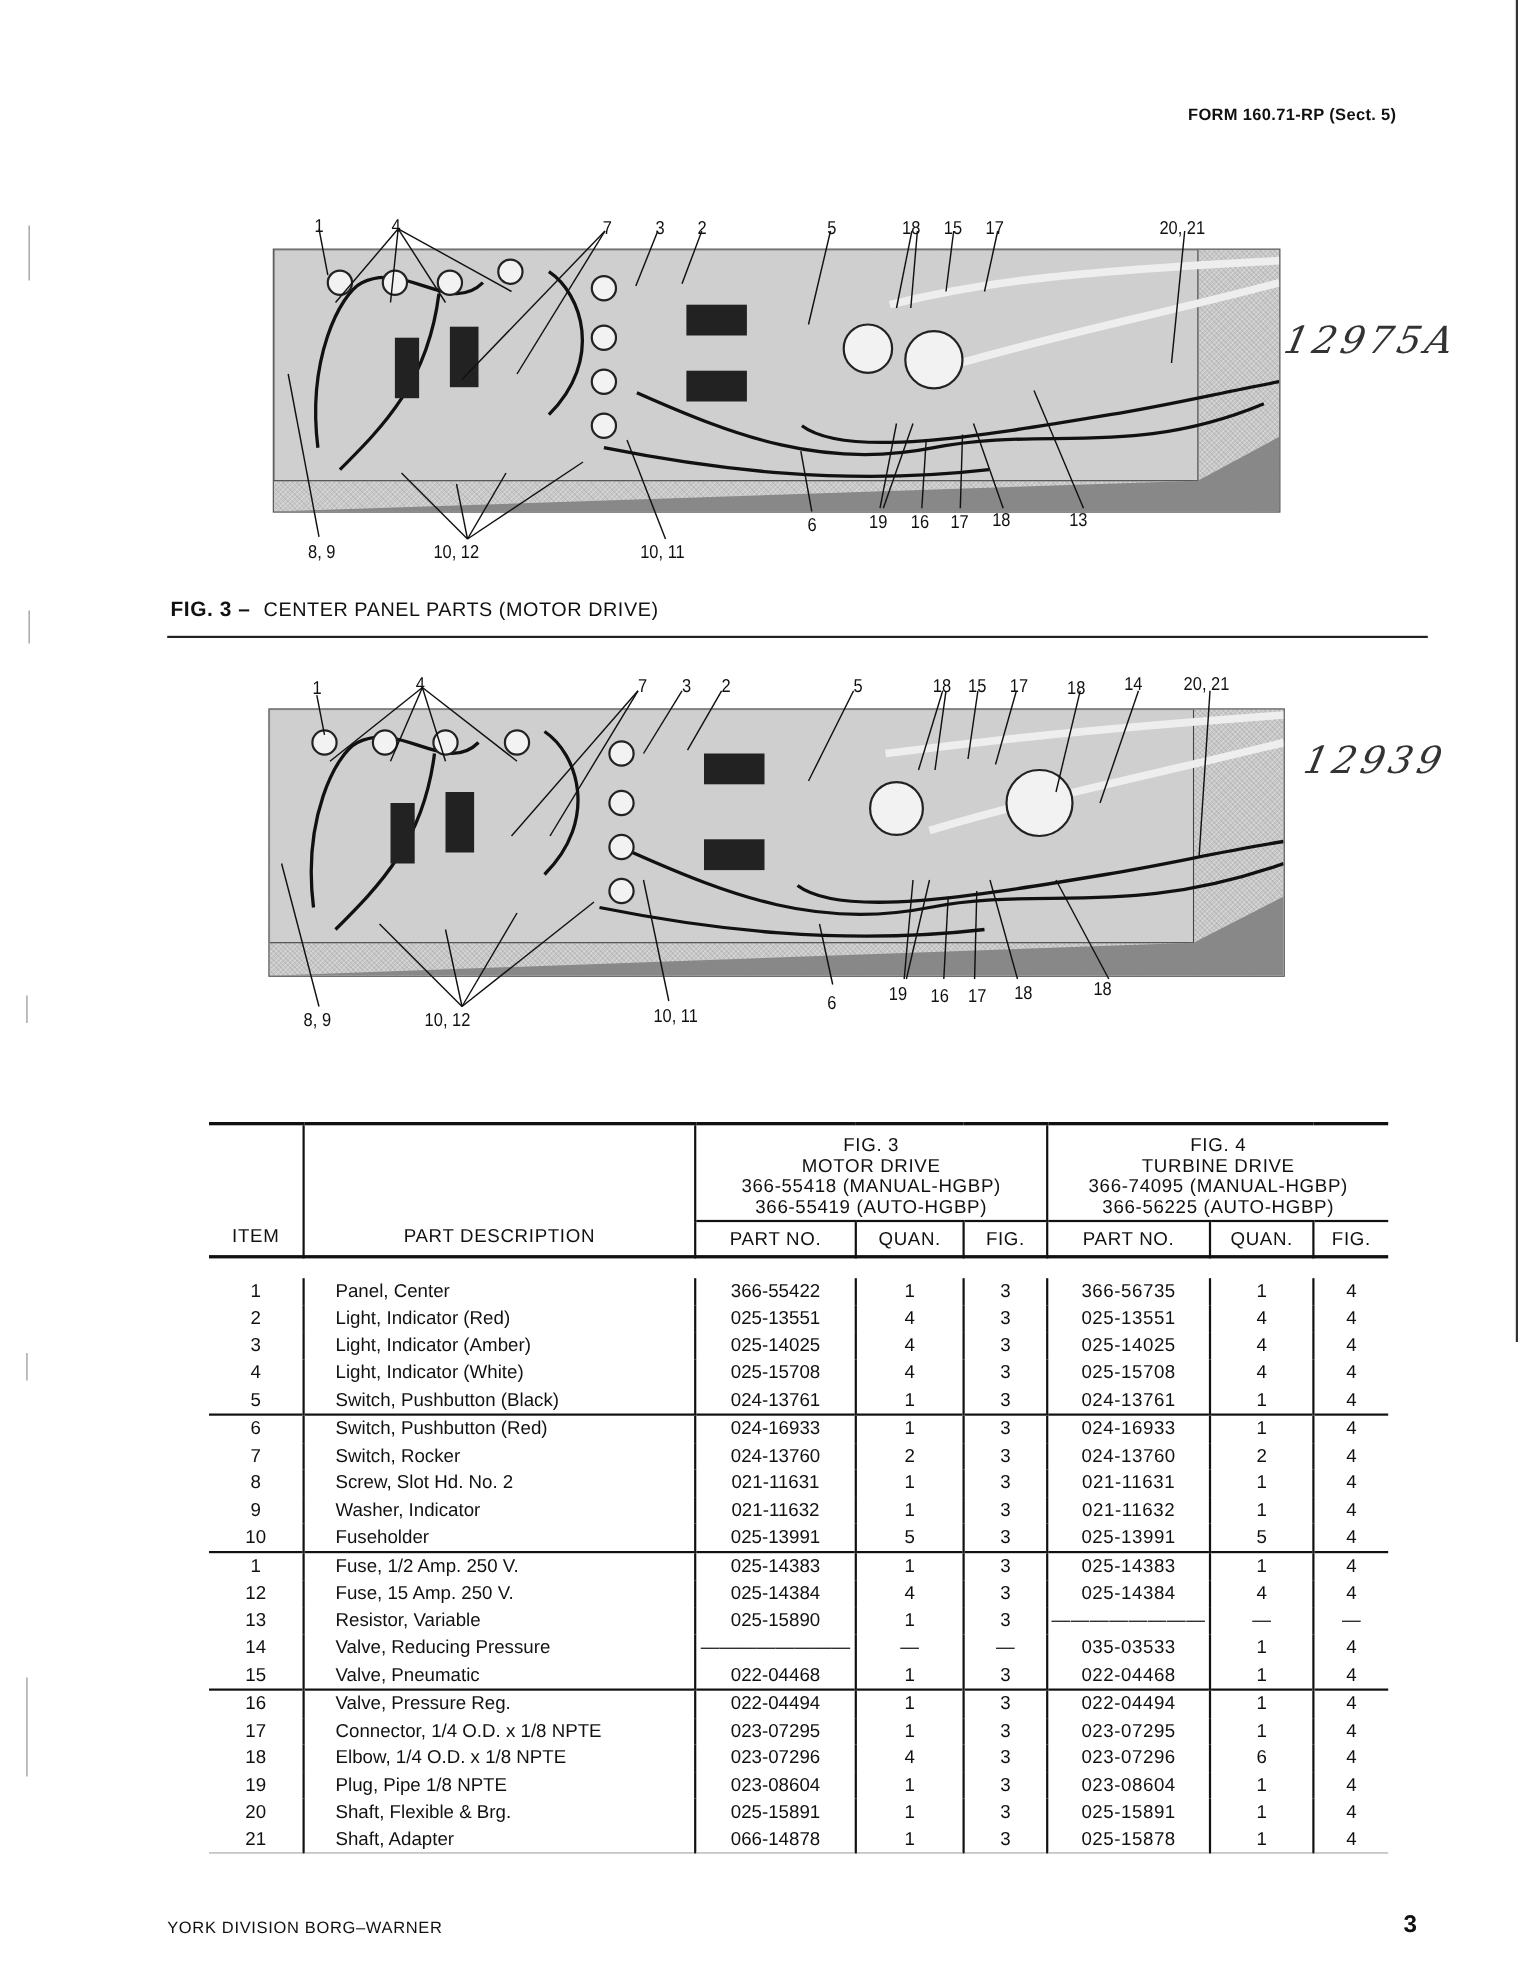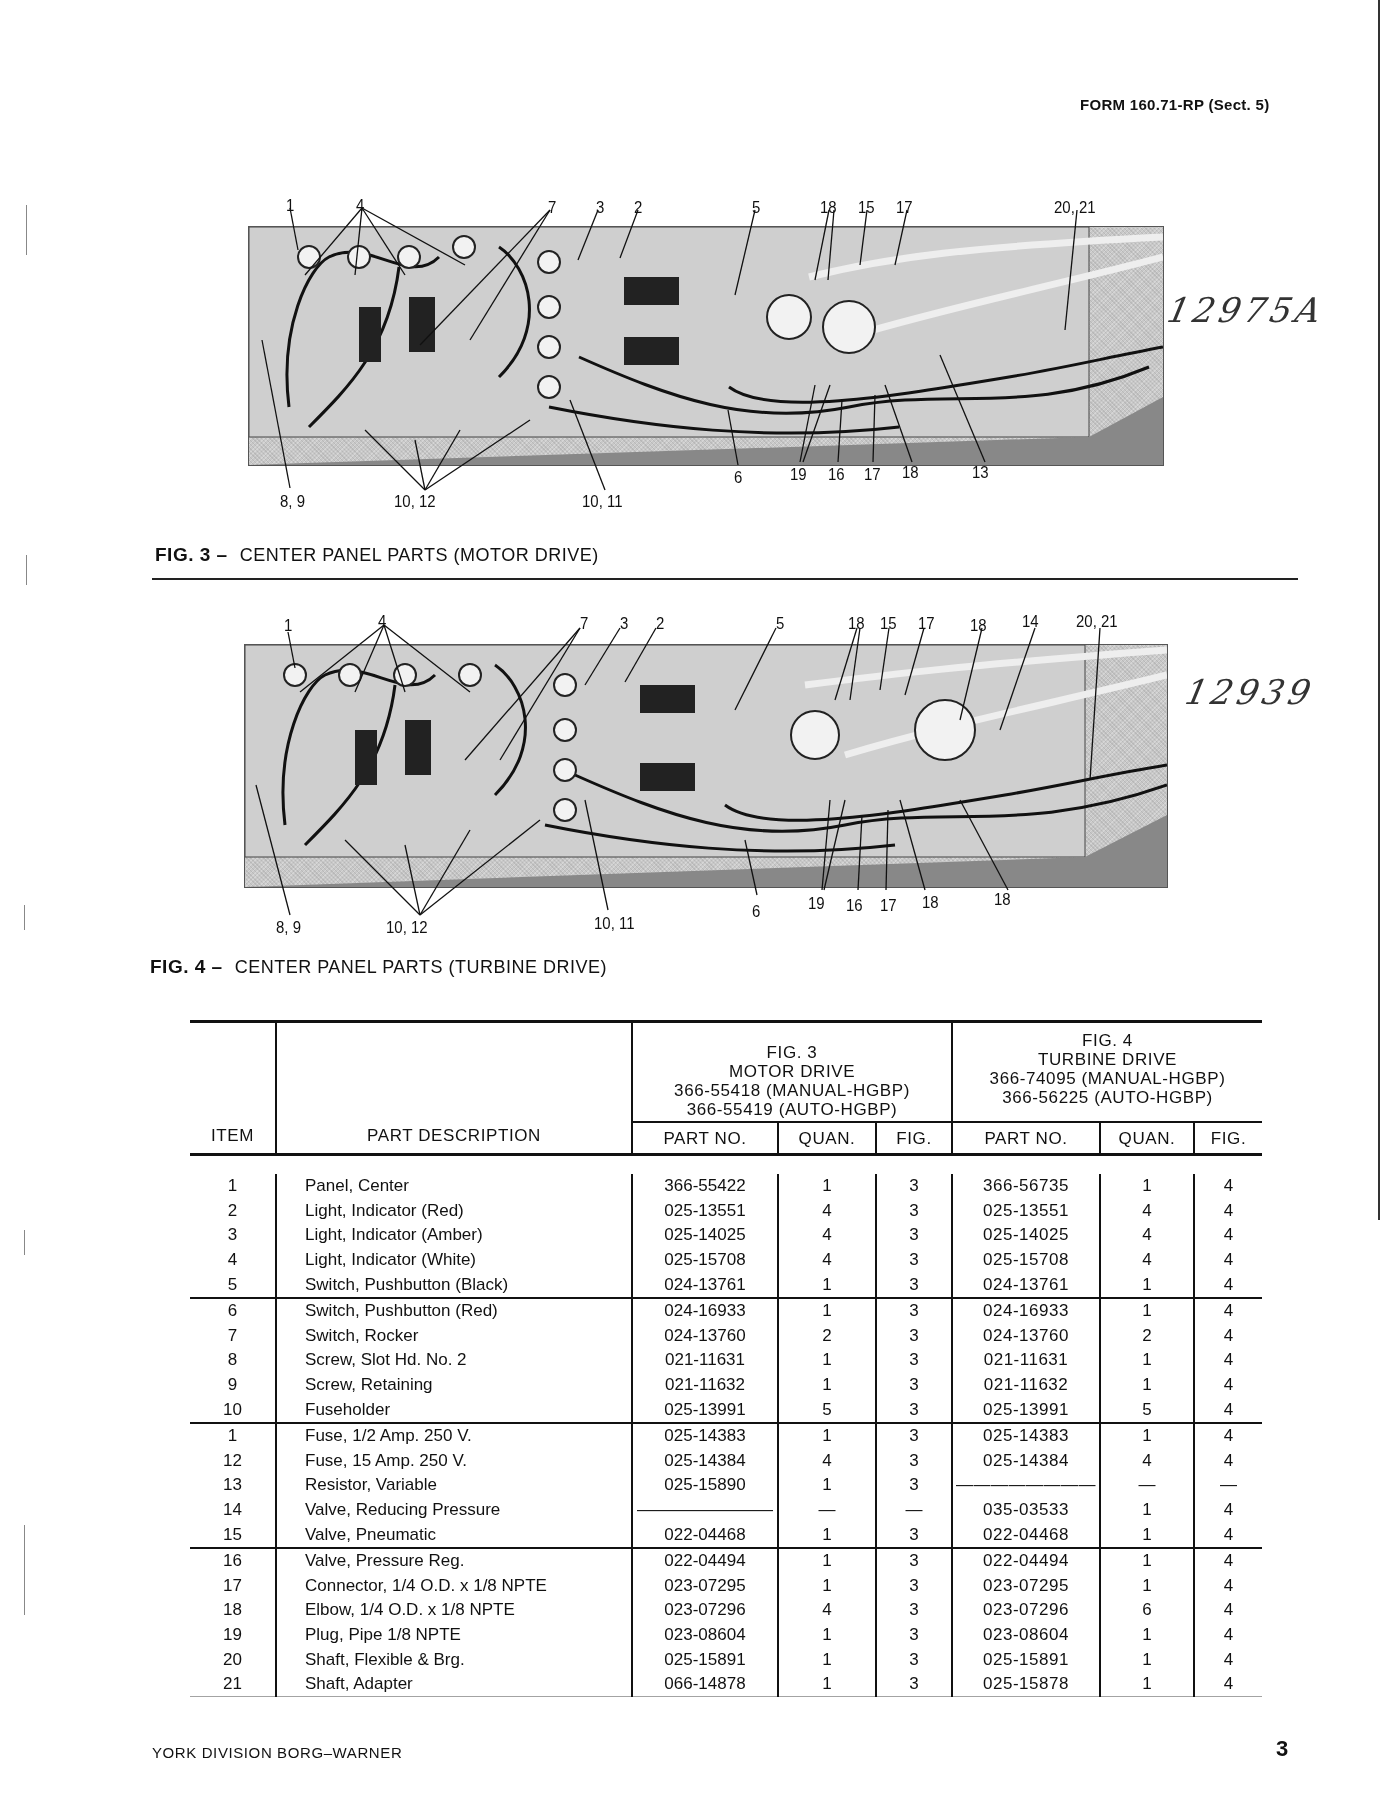--- a/index.html
+++ b/index.html
@@ -237,23 +237,20 @@
   <span class="abs callout" style="left:276px;top:918px;">8, 9</span>
   <span class="abs callout" style="left:386px;top:918px;">10, 12</span>
   <span class="abs callout" style="left:594px;top:914px;">10, 11</span>
   <span class="abs callout" style="left:752px;top:902px;">6</span>
   <span class="abs callout" style="left:808px;top:894px;">19</span>
   <span class="abs callout" style="left:846px;top:896px;">16</span>
   <span class="abs callout" style="left:880px;top:896px;">17</span>
   <span class="abs callout" style="left:922px;top:893px;">18</span>
   <span class="abs callout" style="left:994px;top:890px;">18</span>
   <span class="abs handwrite" style="left:1186px;top:672px;">12939</span>
-  <div class="abs fig-caption" style="left:150px;top:956px;">
-    <b>FIG. 4 –</b><span>CENTER PANEL PARTS (TURBINE DRIVE)</span>
-  </div>
 </section>
 
 <table class="parts">
   <colgroup>
     <col class="col-item">
       <col class="col-desc">
     <col class="col-p3">
       <col class="col-q3">
       <col class="col-f3">
     <col class="col-p4">
@@ -263,21 +260,21 @@
   <tbody>
     <tr class="hdr topthick">
       <td rowspan="2" style="padding-bottom:8px;">ITEM</td>
       <td rowspan="2" class="bl" style="padding-bottom:8px;">PART DESCRIPTION</td>
       <td colspan="3" class="bl" style="padding-top:8px;padding-bottom:2px;">
         <div>FIG. 3</div>
         <div>MOTOR DRIVE</div>
         <div>366-55418 (MANUAL-HGBP)</div>
         <div>366-55419 (AUTO-HGBP)</div>
       </td>
-      <td colspan="3" class="bl" style="padding-top:8px;padding-bottom:14px;">
+      <td colspan="3" class="bl" style="padding-top:8px;padding-bottom:2px;">
         <div>FIG. 4</div>
         <div>TURBINE DRIVE</div>
         <div>366-74095 (MANUAL-HGBP)</div>
         <div>366-56225 (AUTO-HGBP)</div>
       </td>
     </tr>
     <tr class="hdr">
       <td class="bl" style="border-top:2px solid #111;height:30px;vertical-align:middle;">PART NO.</td>
       <td class="bl" style="border-top:2px solid #111;vertical-align:middle;">QUAN.</td>
       <td class="bl" style="border-top:2px solid #111;vertical-align:middle;">FIG.</td>
@@ -365,21 +362,21 @@
         <td class="desc bl">Screw, Slot Hd. No. 2</td>
         <td class="num bl">021-11631</td>
         <td class="num bl">1</td>
         <td class="num bl">3</td>
         <td class="fig4p bl">021-11631</td>
         <td class="num bl">1</td>
         <td class="num bl">4</td>
       </tr>
       <tr class="row">
         <td class="item">9</td>
-        <td class="desc bl">Screw, Retaining</td>
+        <td class="desc bl">Washer, Indicator</td>
         <td class="num bl">021-11632</td>
         <td class="num bl">1</td>
         <td class="num bl">3</td>
         <td class="fig4p bl">021-11632</td>
         <td class="num bl">1</td>
         <td class="num bl">4</td>
       </tr>
       <tr class="row">
         <td class="item">10</td>
         <td class="desc bl">Fuseholder</td>

